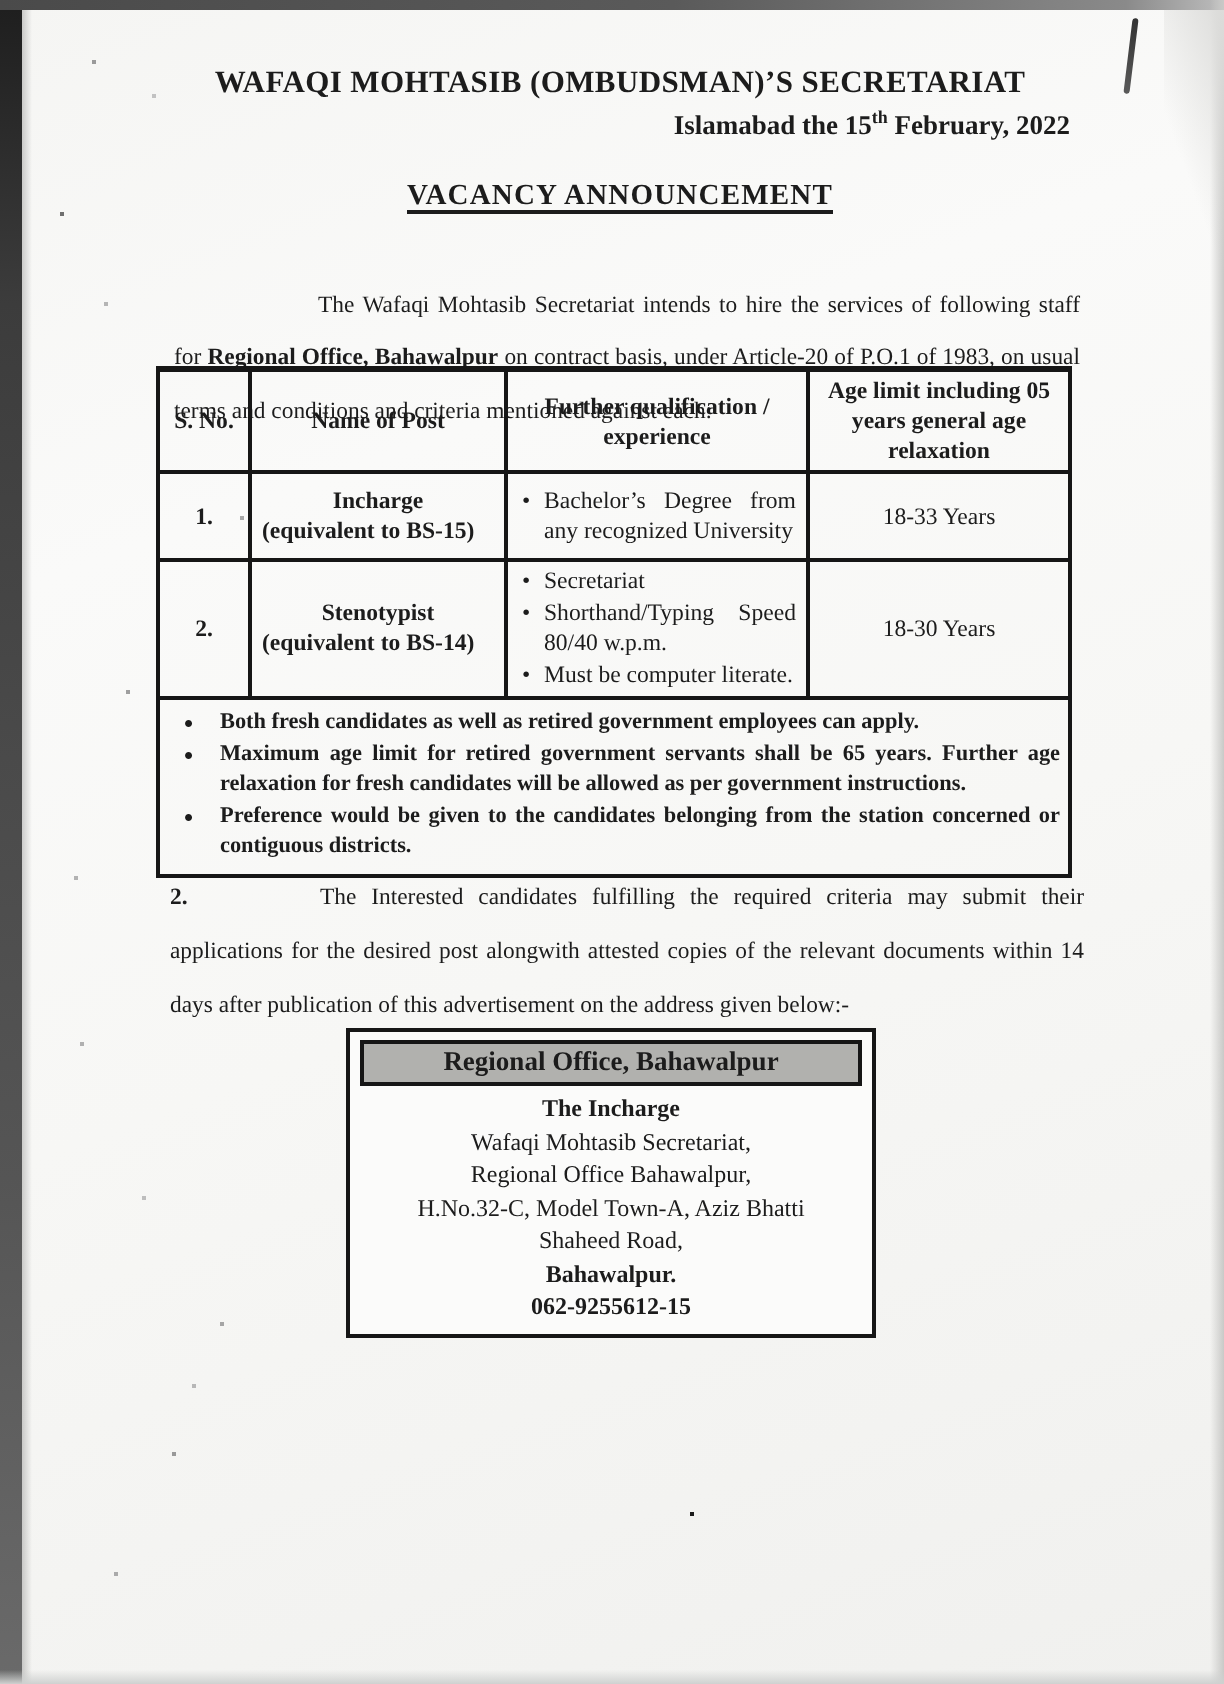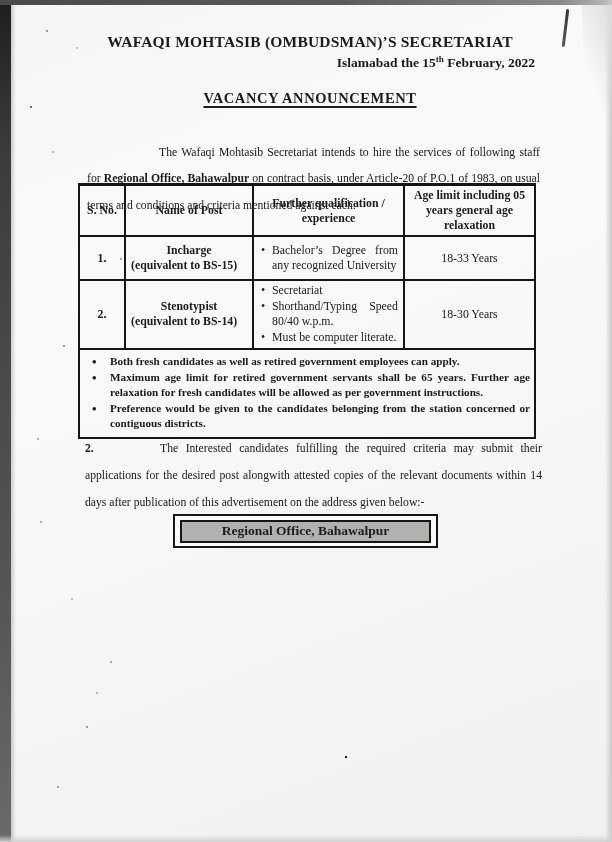--- a/index.html
+++ b/index.html
@@ -152,15 +152,24 @@
           </ul>
         </td>
       </tr>
     </tbody>
   </table>
 
   <p class="para2"><span class="para-num">2.</span><span>The Interested candidates fulfilling the required criteria may submit their applications for the desired post alongwith attested copies of the relevant documents within 14 days after publication of this advertisement on the address given below:-</span></p>
 
   <div class="address-box">
     <div class="address-title">Regional Office, Bahawalpur</div>
+    <div class="address-lines">
+      <span class="addr-line addr-bold">The Incharge</span>
+      <span class="addr-line">Wafaqi Mohtasib Secretariat,</span>
+      <span class="addr-line">Regional Office Bahawalpur,</span>
+      <span class="addr-line">H.No.32-C, Model Town-A, Aziz Bhatti</span>
+      <span class="addr-line">Shaheed Road,</span>
+      <span class="addr-line addr-bold">Bahawalpur.</span>
+      <span class="addr-line addr-bold">062-9255612-15</span>
+    </div>
   </div>
 
 </div>
 
 </body></html>

